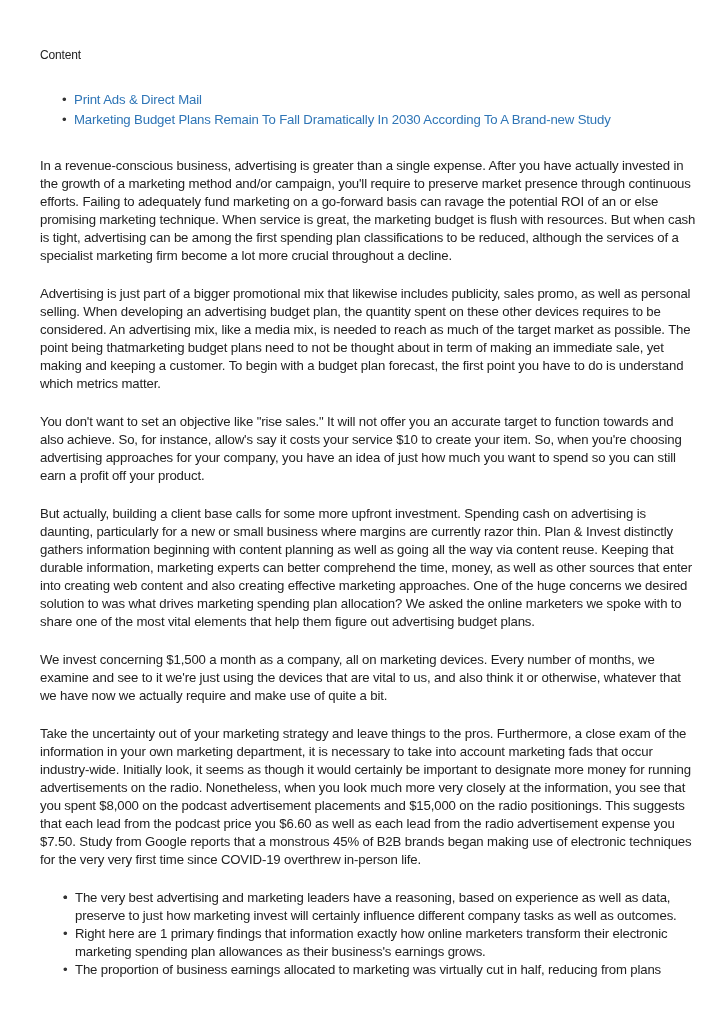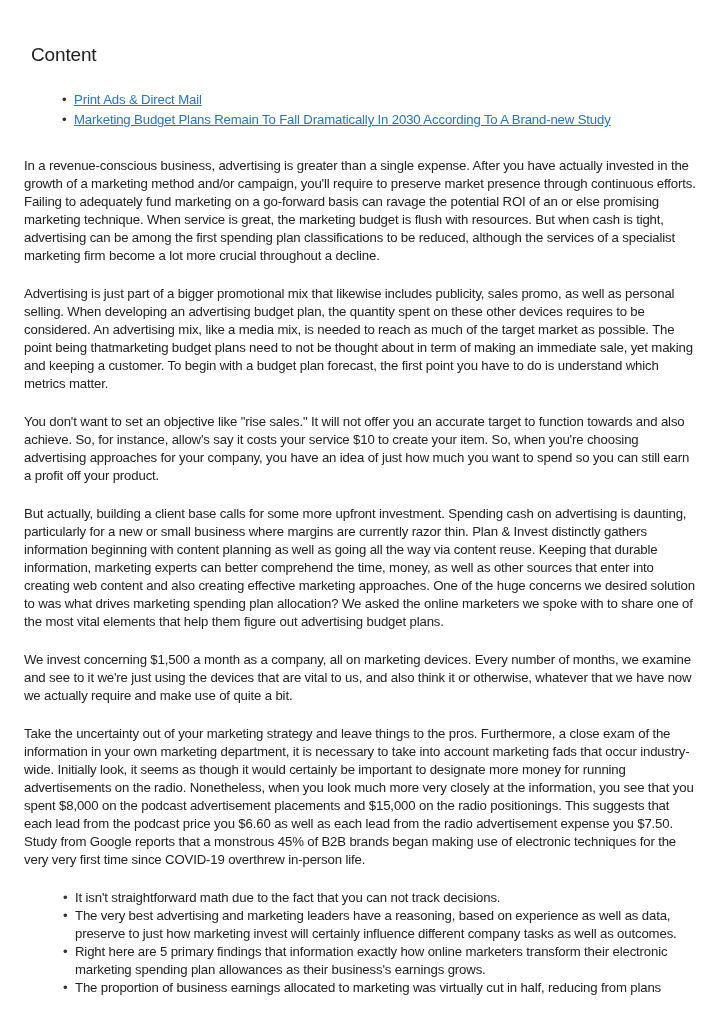--- a/index.html
+++ b/index.html
@@ -15,47 +15,46 @@
     background:var(--page-bg);
     padding:46px 22px 0 24px;
     overflow:hidden;
     font-family:"Liberation Sans","DejaVu Sans",sans-serif;
     font-size:13.2px;
     line-height:18px;
     letter-spacing:-0.15px;
     color:var(--text-color);
   }
   .heading{
-    margin:0 0 26px 7px;
-    font-size:19px;
+    margin:0 0 26px 16px;
+    font-size:12px;
     font-weight:400;
   }
   ul.toc{
     list-style:none;
     margin:0 0 27px 0;
     padding:0 0 0 50px;
   }
   ul.toc li{
     position:relative;
     line-height:20px;
   }
   ul.toc li .dot,
   ul.takeaways li .dot{
     position:absolute;
     left:-12px;
     top:0;
     color:#333;
   }
   a.toc-link{
     color:var(--link-color);
-    text-decoration:underline;
     cursor:pointer;
   }
   p.body-para{
-    margin:0 0 20px 0;
+    margin:0 0 20px 16px;
   }
   ul.takeaways{
     list-style:none;
     margin:5px 0 0 0;
     padding:0 0 0 51px;
   }
   ul.takeaways li{
     position:relative;
     line-height:18px;
   }
@@ -86,29 +85,28 @@
 
   <p class="body-para">But actually, building a client base calls for some more upfront investment. Spending cash on advertising is daunting, particularly for a new or small business where margins are currently razor thin. Plan &amp; Invest distinctly gathers information beginning with content planning as well as going all the way via content reuse. Keeping that durable information, marketing experts can better comprehend the time, money, as well as other sources that enter into creating web content and also creating effective marketing approaches. One of the huge concerns we desired solution to was what drives marketing spending plan allocation? We asked the online marketers we spoke with to share one of the most vital elements that help them figure out advertising budget plans.</p>
 
   <p class="body-para">We invest concerning $1,500 a month as a company, all on marketing devices. Every number of months, we examine and see to it we're just using the devices that are vital to us, and also think it or otherwise, whatever that we have now we actually require and make use of quite a bit.</p>
 
   <p class="body-para">Take the uncertainty out of your marketing strategy and leave things to the pros. Furthermore, a close exam of the information in your own marketing department, it is necessary to take into account marketing fads that occur industry-wide. Initially look, it seems as though it would certainly be important to designate more money for running advertisements on the radio. Nonetheless, when you look much more very closely at the information, you see that you spent $8,000 on the podcast advertisement placements and $15,000 on the radio positionings. This suggests that each lead from the podcast price you $6.60 as well as each lead from the radio advertisement expense you $7.50. Study from Google reports that a monstrous 45% of B2B brands began making use of electronic techniques for the very very first time since COVID-19 overthrew in-person life.</p>
 
   <ul class="takeaways">
     <li>
       <span class="dot">•</span>
-      <span>It isn't straightforward math due to the fact that you can not track decisions.</span>
     </li>
     <li>
       <span class="dot">•</span>
       <span>The very best advertising and marketing leaders have a reasoning, based on experience as well as data, preserve to just how marketing invest will certainly influence different company tasks as well as outcomes.</span>
     </li>
     <li>
       <span class="dot">•</span>
-      <span>Right here are 5 primary findings that information exactly how online marketers transform their electronic marketing spending plan allowances as their business's earnings grows.</span>
+      <span>Right here are 1 primary findings that information exactly how online marketers transform their electronic marketing spending plan allowances as their business's earnings grows.</span>
     </li>
     <li>
       <span class="dot">•</span>
       <span>The proportion of business earnings allocated to marketing was virtually cut in half, reducing from plans</span>
     </li>
   </ul>
 
 </div>
 
 </body></html>

